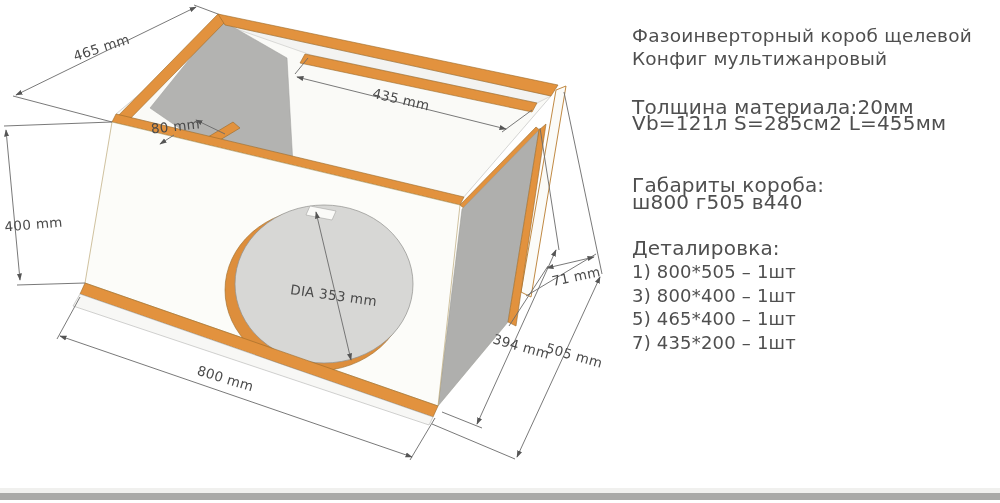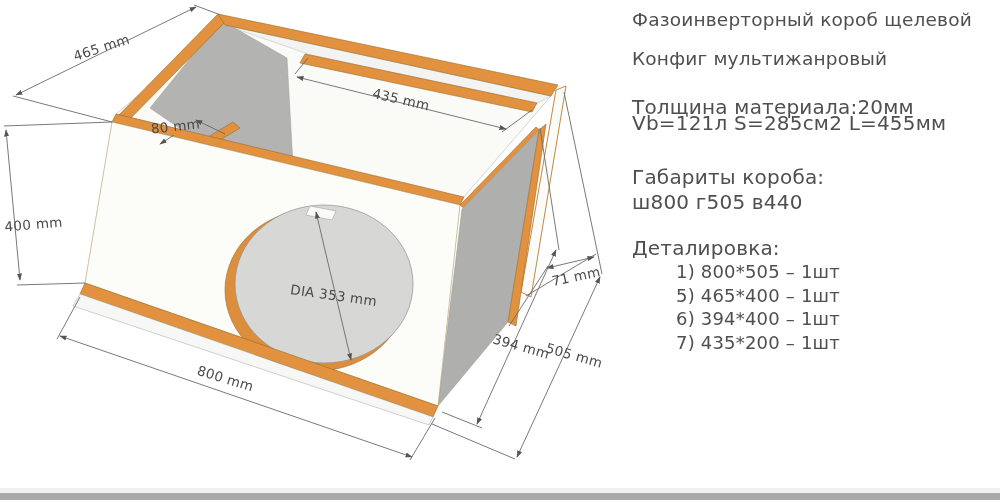--- a/index.html
+++ b/index.html
@@ -5,21 +5,21 @@
   html,body{margin:0;padding:0;background:#ffffff;}
   #stage{
     position:relative;width:1000px;height:503px;background:#ffffff;overflow:hidden;
     font-family:"DejaVu Sans","Liberation Sans",sans-serif;
   }
   #drawing{position:absolute;left:0;top:0;}
   .dimtext{font-size:13.5px;fill:#4a4a4a;letter-spacing:.3px;}
   .specs{position:absolute;left:632px;top:0;width:360px;color:#4f4f4f;}
   .specline{position:absolute;left:0;font-size:20px;white-space:nowrap;letter-spacing:.2px;}
   .title{font-size:18.5px;}
-  .parts{position:absolute;left:0;font-size:18px;margin-left:44px;}
+  .parts{position:absolute;left:0;font-size:18px;}
   .part-line{line-height:23.7px;white-space:nowrap;letter-spacing:.2px;}
   .bottombar1{position:absolute;left:0;bottom:10px;width:100%;height:5px;background:#f0f0ee;}
   .bottombar2{position:absolute;left:0;bottom:3px;width:100%;height:7px;background:#a9a9a7;}
 </style>
 </head>
 <body>
 
 <div id="stage">
 
   <svg id="drawing" width="1000" height="503" viewBox="0 0 1000 503">
@@ -123,30 +123,30 @@
       <g>
         <line x1="432" y1="424" x2="515" y2="459"></line>
         <line x1="564" y1="92" x2="602" y2="274"></line>
         <line x1="517" y1="457" x2="600" y2="277" marker-start="url(#arr)" marker-end="url(#arr)"></line>
         <text class="dimtext" x="573" y="360" text-anchor="middle" stroke="none" fill="#4a4a4a" transform="rotate(16 573 360)">505 mm</text>
       </g>
     </g>
   </svg>
 
   <div class="specs">
-    <div class="specline title" style="top:9px">Фазоинверторный короб щелевой</div>
+    <div class="specline title" style="top:25px">Фазоинверторный короб щелевой</div>
     <div class="specline title" style="top:48px">Конфиг мультижанровый</div>
     <div class="specline" style="top:95px">Толщина материала:20мм</div>
     <div class="specline" style="top:111px">Vb=121л S=285см2 L=455мм</div>
-    <div class="specline" style="top:165px">Габариты короба:</div>
+    <div class="specline" style="top:173px">Габариты короба:</div>
     <div class="specline" style="top:190px">ш800 г505 в440</div>
     <div class="specline" style="top:236px">Деталировка:</div>
     <div class="parts" style="top:260px">
         <div class="part-line">1) 800*505 – 1шт</div>
+        <div class="part-line">3) 800*400 – 1шт</div>
         <div class="part-line">5) 465*400 – 1шт</div>
-        <div class="part-line">6) 394*400 – 1шт</div>
         <div class="part-line">7) 435*200 – 1шт</div>
       </div>
   </div>
 
   <div class="bottombar1"></div>
   <div class="bottombar2"></div>
 </div>
 
 </body></html>

